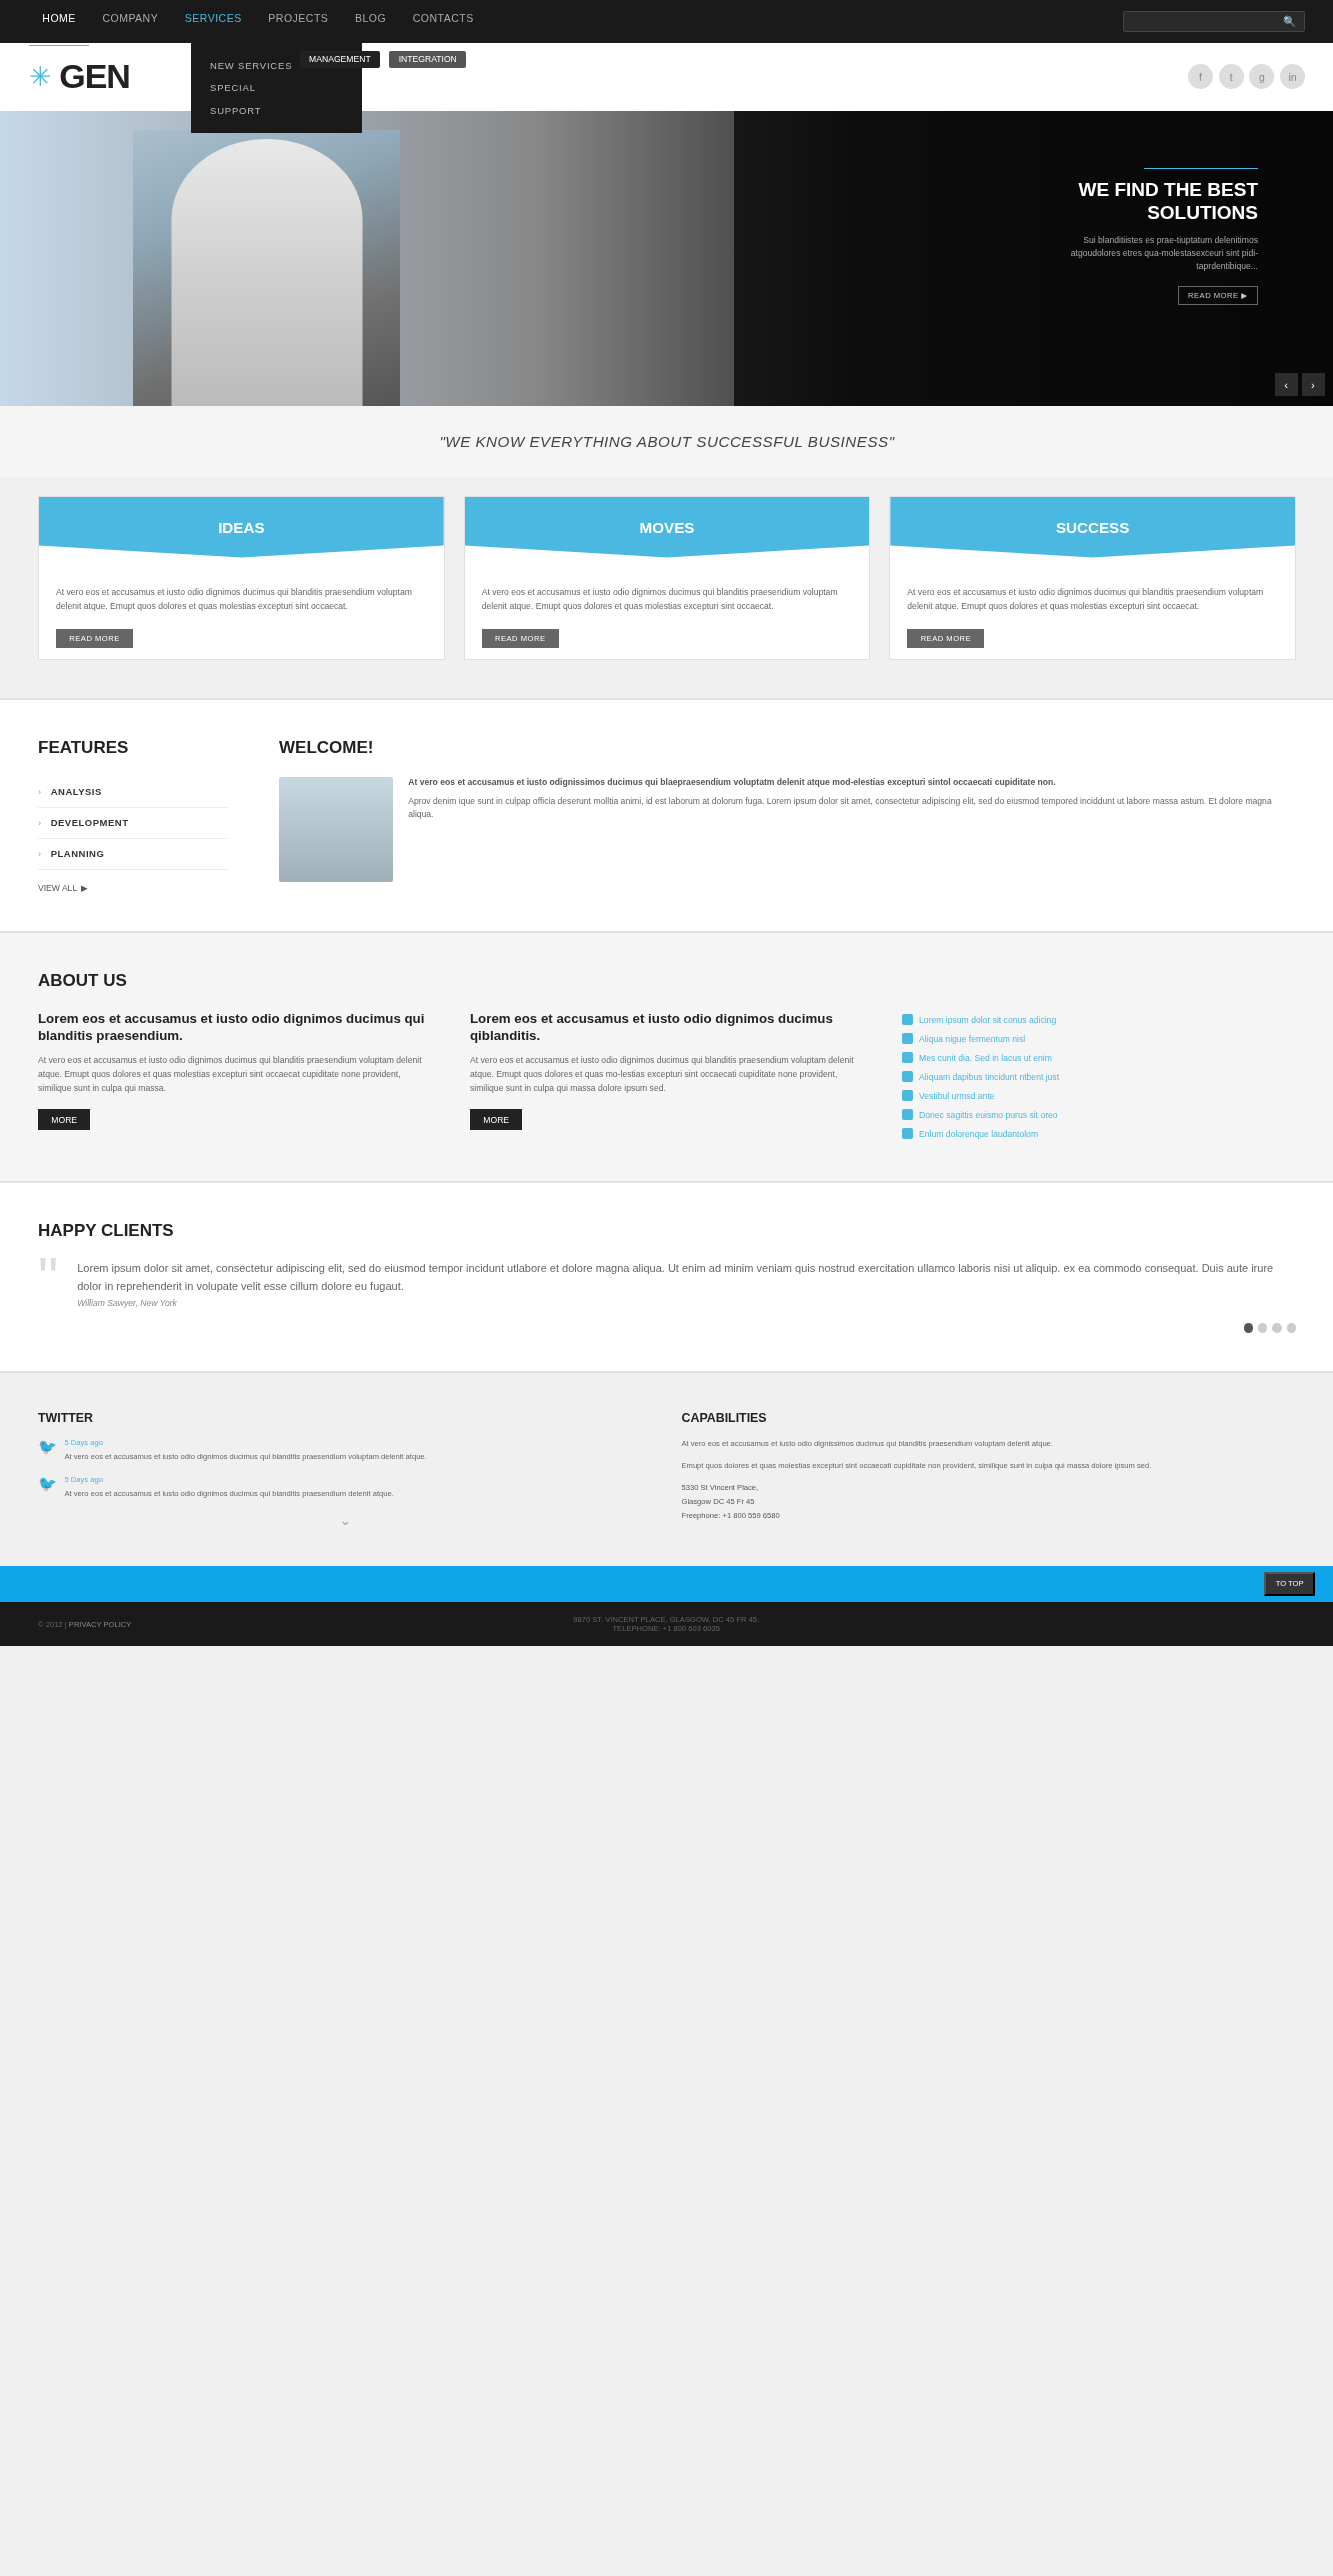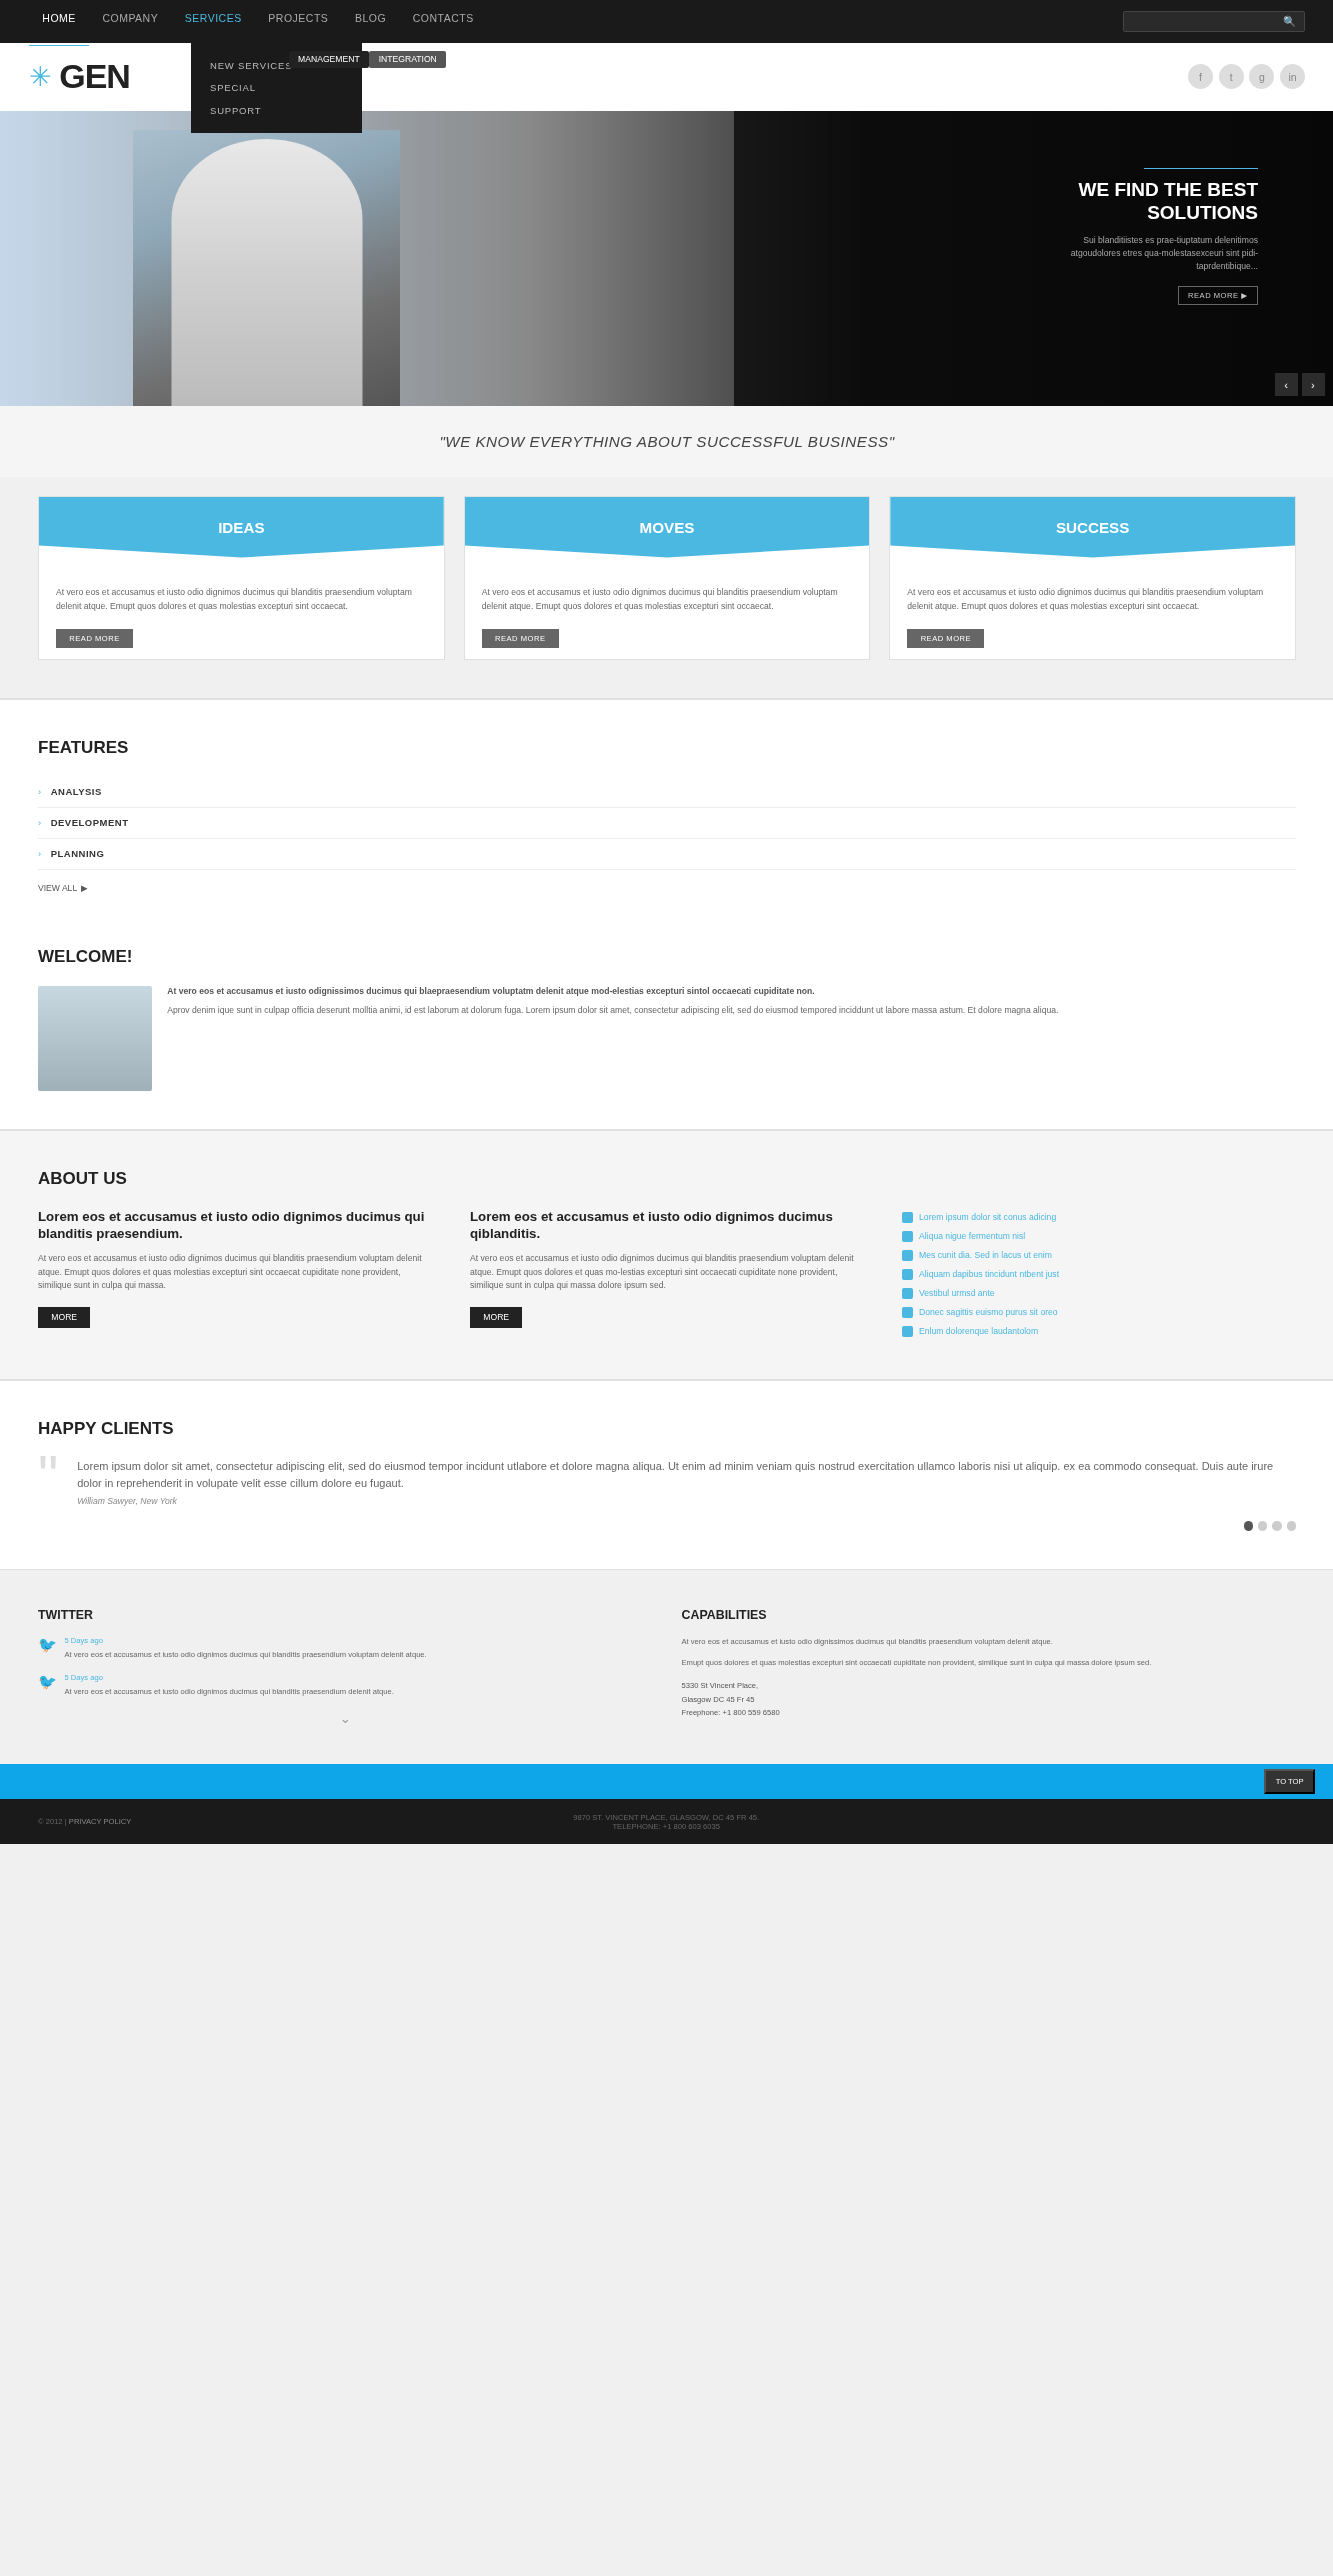--- a/index.html
+++ b/index.html
@@ -70,23 +70,23 @@
       color: #bbb;
       font-size: 9.5px;
       text-transform: uppercase;
       padding: 5.7px 19px;
       letter-spacing: 0.8px;
       cursor: pointer;
     }
     .dropdown-tabs {
       position: absolute;
       top: 43px;
-      left: 281px;
-      display: flex;
-      gap: 0;
+      left: 292px;
+      display: flex;
+      gap: 9px;
       padding: 7.6px;
       background: transparent;
       z-index: 100;
       text-align: right;
     }
     .dtab {
       background: #555;
       color: #fff;
       font-size: 8.6px;
       padding: 3.8px 9.5px;
@@ -288,22 +288,21 @@
       border: none;
       cursor: pointer;
       letter-spacing: 0.5px;
     }
 
     
     .features-welcome {
       background: #fff;
       padding: 38px;
       display: flex;
-      gap: 18px;
-      flex-direction: column;
+      gap: 50px;
     }
     .features-col { flex: 0 0 191px; }
     .welcome-col { flex: 1; }
     .section-title {
       font-size: 17px;
       font-weight: bold;
       text-transform: uppercase;
       color: #222;
       margin-bottom: 19px;
     }

